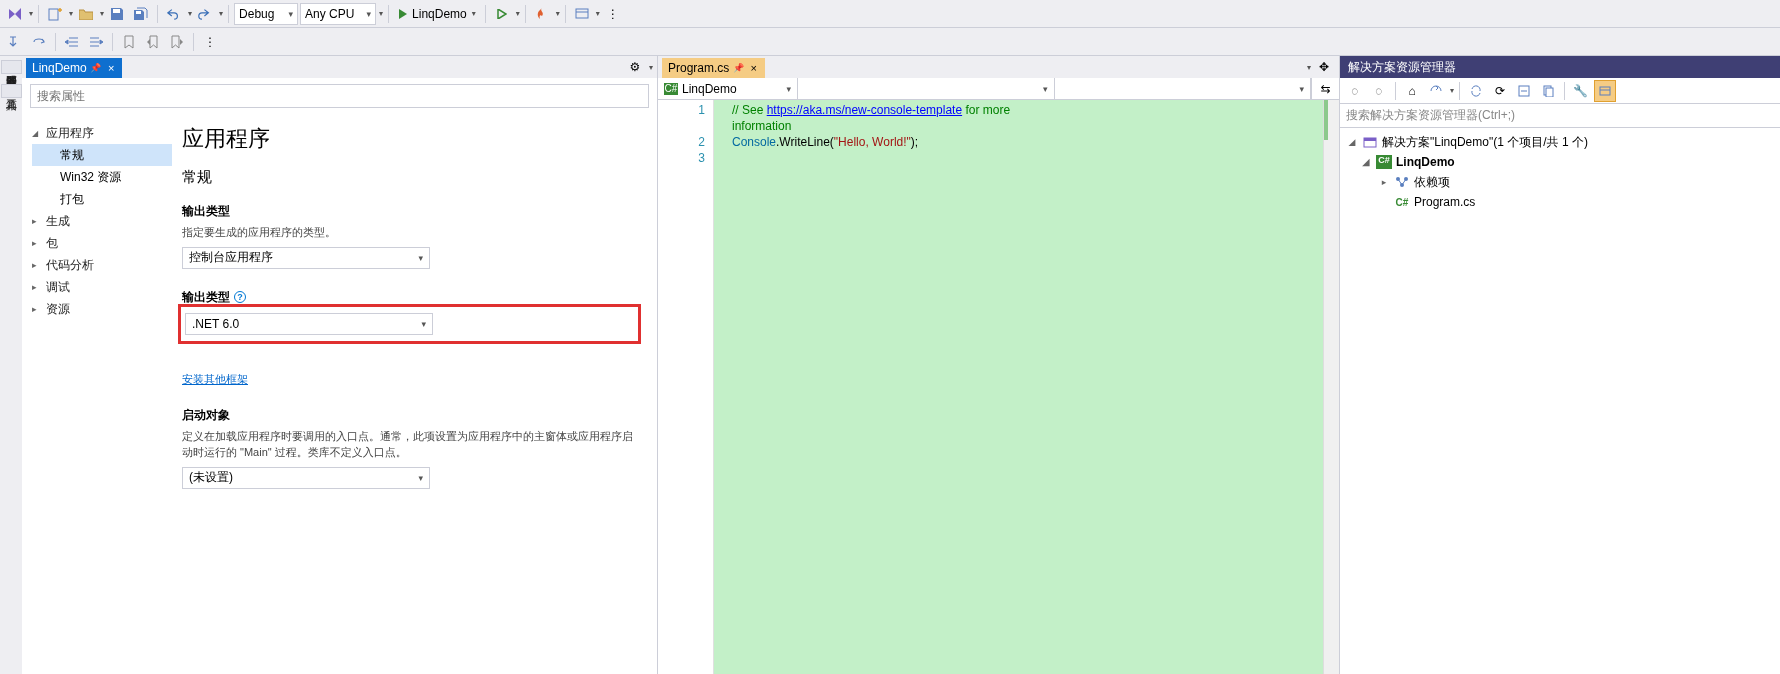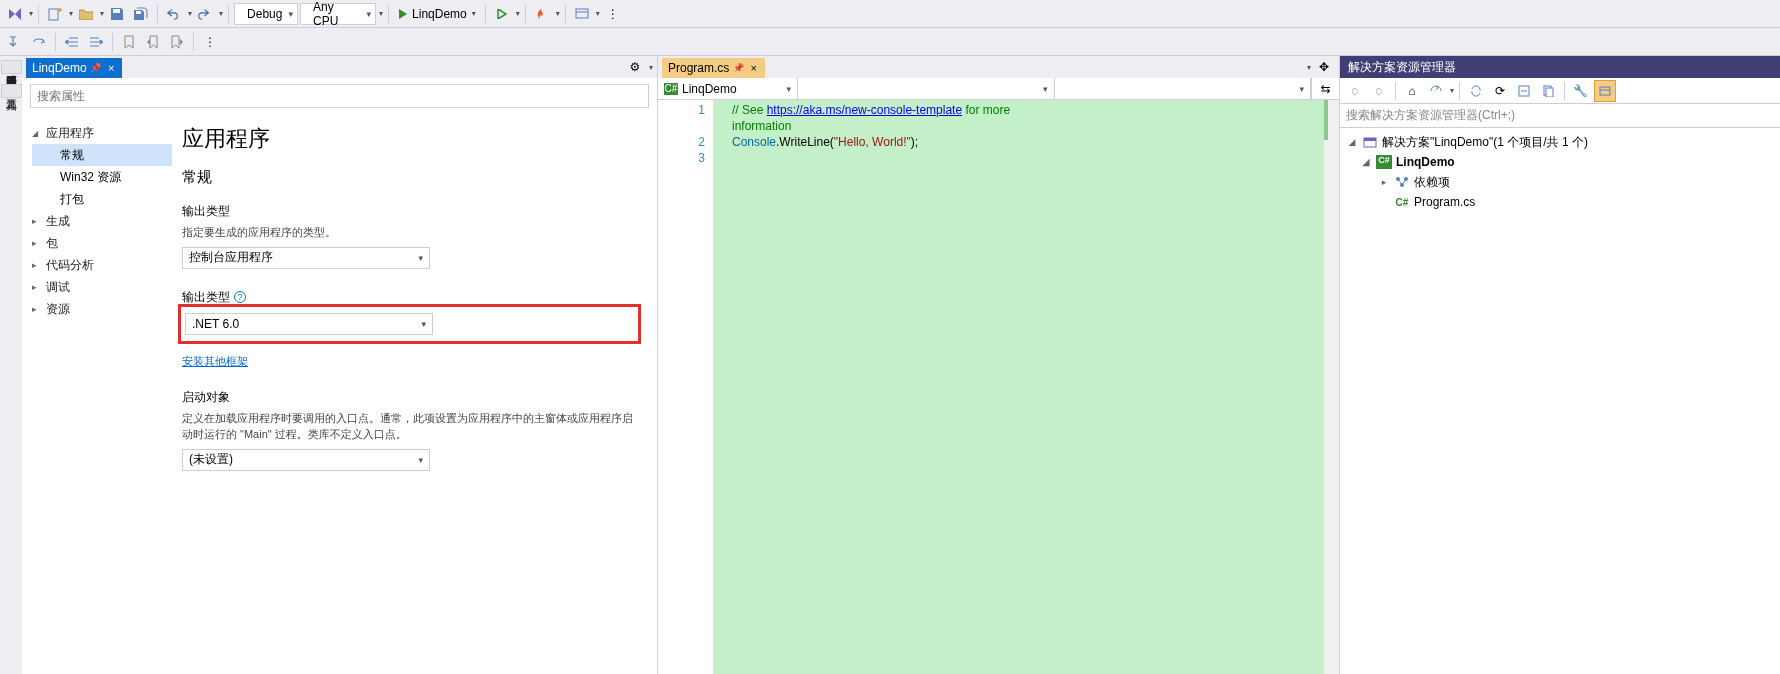--- a/index.html
+++ b/index.html
@@ -1,20 +1,20 @@
 <!DOCTYPE html>
 <html><head>
 <meta charset="utf-8">
 <style>
 * { margin:0; padding:0; box-sizing:border-box; font-family:"Microsoft YaHei","Segoe UI",sans-serif; font-size:12px; }
 body { background:#eeeef2; overflow:hidden; width:1780px; height:674px; }
 .toolbar-row { display:flex; align-items:center; height:28px; background:#eeeef2; padding:0 4px; gap:2px; border-bottom:1px solid #ccced8; }
 .tb-btn { display:inline-flex; align-items:center; justify-content:center; min-width:22px; height:22px; padding:0 2px; cursor:pointer; }
 .tb-sep { width:1px; height:18px; background:#ccced8; margin:0 3px; }
-.tb-select { height:22px; border:1px solid #ccced8; background:#fff; padding:0 18px 0 12px; position:relative; display:inline-flex; align-items:center; cursor:pointer; }
+.tb-select { height:22px; border:1px solid #ccced8; background:#fff; padding:0 18px 0 4px; position:relative; display:inline-flex; align-items:center; cursor:pointer; }
 .tb-select::after { content:"▾"; position:absolute; right:4px; font-size:9px; color:#555; }
 .dd-arrow { font-size:8px; color:#555; margin-left:1px; }
 
 .main-area { display:flex; height:calc(100% - 56px); }
 .vtab { width:22px; background:#eeeef2; display:flex; flex-direction:column; align-items:center; padding-top:4px; gap:10px; }
 .vtab-item { writing-mode:vertical-rl; font-size:11px; color:#1e1e1e; padding:6px 2px; cursor:pointer; background:#e6e7ed; border:1px solid #ccced8; }
 
 .panel { display:flex; flex-direction:column; background:#fff; }
 .panel-tabstrip { height:22px; background:#eeeef2; display:flex; align-items:flex-end; padding-left:4px; position:relative; }
 .doc-tab { display:inline-flex; align-items:center; height:20px; padding:0 6px; background:#f5cc84; color:#000; gap:4px; cursor:pointer; position:relative; }
@@ -31,26 +31,26 @@
 .props-nav { width:150px; padding:8px 0 0 10px; }
 .nav-item { display:flex; align-items:center; height:22px; padding-left:14px; color:#1e1e1e; cursor:pointer; position:relative; }
 .nav-item.top::before { content:"▸"; position:absolute; left:0; font-size:9px; color:#666; transform:none; }
 .nav-item.top.expanded::before { content:"◢"; font-size:8px; }
 .nav-sub { padding-left:28px; height:22px; display:flex; align-items:center; cursor:pointer; }
 .nav-sub.selected { background:#cfe4fa; }
 .props-content { flex:1; padding:6px 20px 20px 10px; overflow-y:auto; }
 .props-content h1 { font-size:22px; font-weight:normal; margin:4px 0 14px; }
 .props-content h2 { font-size:15px; font-weight:normal; margin:4px 0 16px; }
 .field-block { margin-bottom:20px; }
-.field-title { font-weight:normal; font-size:12px; margin-bottom:4px; display:flex; align-items:center; gap:4px; }
+.field-title { font-weight:bold; font-size:12px; margin-bottom:4px; display:flex; align-items:center; gap:4px; }
 .field-desc { font-size:11px; color:#444; margin-bottom:6px; line-height:1.5; }
 .field-select { width:248px; height:22px; border:1px solid #ccced8; background:#fff; padding:0 18px 0 6px; position:relative; display:flex; align-items:center; cursor:pointer; }
 .field-select::after { content:"▾"; position:absolute; right:6px; font-size:9px; color:#555; }
 .field-link { color:#0066cc; text-decoration:underline; font-size:11px; cursor:pointer; margin-top:6px; display:inline-block; }
-.highlight-red { border:3px solid #e03030; padding:6px 4px; margin:-6px -4px 4px -4px; }
+.highlight-red { border:3px solid #e03030; padding:6px 4px; margin:-6px -4px 22px -4px; }
 .help-icon { display:inline-flex; width:12px; height:12px; border:1px solid #0078d4; border-radius:50%; color:#0078d4; font-size:9px; align-items:center; justify-content:center; }
 
 
 .code-panel { flex:1; min-width:0; border-right:1px solid #ccced8; }
 .code-navbar { height:22px; display:flex; border-bottom:1px solid #ccced8; }
 .code-nav-sel { flex:1; border-right:1px solid #ccced8; display:flex; align-items:center; padding:0 6px; position:relative; cursor:pointer; background:#fff; }
 .code-nav-sel::after { content:"▾"; position:absolute; right:6px; font-size:9px; color:#555; }
 .code-nav-sel .icn { width:14px; height:12px; margin-right:4px; display:inline-flex; align-items:center; justify-content:center; font-size:10px; }
 .code-nav-extra { width:28px; display:flex; align-items:center; justify-content:center; border-left:1px solid #ccced8; cursor:pointer; }
 .code-body { display:flex; flex:1; background:#c3f0c8; position:relative; }

